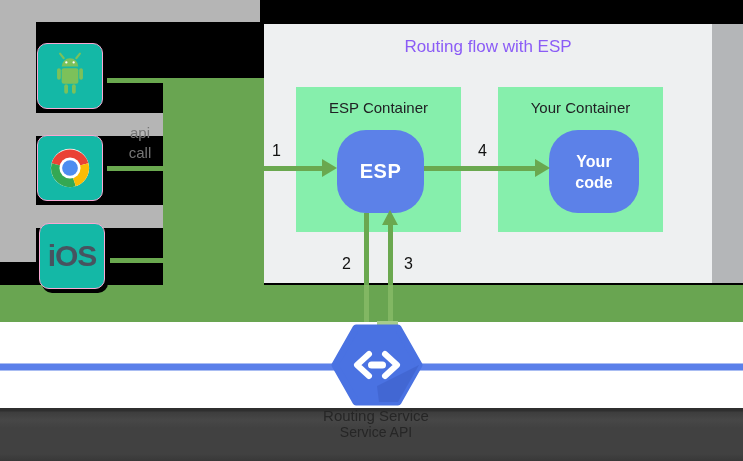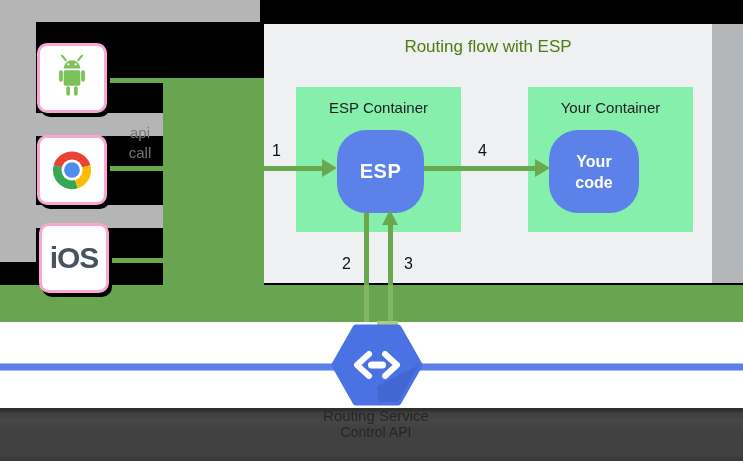--- a/index.html
+++ b/index.html
@@ -15,24 +15,24 @@
   .gray{background:#b5b5b5;}
   #gray-left-col   {left:0;  top:24;  width:36px;  height:262px;}
   #gray-top-strip  {left:0;  top:24;  width:260px; height:22px;}
   #gray-gap-strip1 {left:0;  top:113px;width:164px;height:23px;}
   #gray-gap-strip2 {left:0;  top:205px;width:164px;height:23px;}
   #gray-right-col  {left:711px;top:24px;width:32px;height:259px;background:#b4b6b8;}
 
   
   #panel{left:264px;top:24px;width:448px;height:259px;background:#eef0f1;}
   #panel-title{position:absolute;left:0;top:13px;width:100%;text-align:center;
-    font-size:17px;color:#4d7c0f;}
+    font-size:17px;color:#8b5cf6;}
   .container-box{position:absolute;top:63px;width:165px;height:145px;background:#86efac;}
   #esp-container{left:32px;}
-  #your-container{left:264px;}
+  #your-container{left:234px;}
   .container-title{position:absolute;top:12px;left:0;width:100%;text-align:center;
     font-size:15px;color:#202124;}
   .blue-box{position:absolute;background:#5c81e8;color:#fff;font-weight:bold;
     display:flex;align-items:center;justify-content:center;text-align:center;border-radius:29px;}
   #esp-box{left:73px;top:106px;width:87px;height:83px;font-size:20px;letter-spacing:.5px;}
   #your-code-box{left:285px;top:106px;width:90px;height:83px;font-size:16px;line-height:21px;}
 
   
   .green{background:#6aa84f;}
   #green-vband{left:163px;top:78px;width:101px;height:208px;background:#69a551;}
@@ -54,21 +54,21 @@
     border-bottom:15px solid #6aa84f;border-left:8px solid transparent;border-right:8px solid transparent;}
   .thru-band{width:5px;height:37px;top:285px;background:#82b763;}
   #thru2{left:364px;} #thru3{left:388px;}
   #hex-stub{left:377px;top:321px;width:21px;height:6px;background:#a6cc8c;}
 
   .step-num{font-size:16px;color:#111;}
   #step1{left:272px;top:142px;} #step4{left:478px;top:142px;}
   #step2{left:342px;top:255px;} #step3{left:404px;top:255px;}
 
   
-  .client-box{width:64px;height:64px;background:#ffffff;border:3px solid #f9a8d4;
+  .client-box{width:64px;height:64px;background:#14b8a6;border:1px solid #f9a8d4;
     border-radius:10px;box-shadow:3px 4px 0 #000;
     display:flex;align-items:center;justify-content:center;}
   #client-android{left:37px;top:43px;}
   #client-chrome {left:37px;top:135px;}
   #client-ios    {left:39px;top:223px;}
   #ios-label{font-size:30px;font-weight:bold;color:#47535f;letter-spacing:-1px;}
 
   #api-call{left:112px;top:123px;width:56px;text-align:center;
     font-size:15px;font-weight:normal;color:#757575;line-height:20px;}
 
@@ -174,16 +174,16 @@
     <polygon points="4,41 25,4 67,4 88,41 67,78 25,78" fill="#4a72e2" stroke="#4a72e2" stroke-width="7" stroke-linejoin="round"></polygon>
     <path d="M46,62 L88,41 L67,78 L48,78 Z" fill="#3c5fc6" opacity="0.55"></path>
     <path d="M38,30 L26,41 L38,52" fill="none" stroke="#fff" stroke-width="6" stroke-linecap="round" stroke-linejoin="round"></path>
     <path d="M54,30 L66,41 L54,52" fill="none" stroke="#fff" stroke-width="6" stroke-linecap="round" stroke-linejoin="round"></path>
     <rect x="37" y="37.5" width="18" height="7" rx="3.5" fill="#fff"></rect>
   </svg>
 
   <div class="abs" id="dark-bar"></div>
   <div class="abs" id="service-label">
     <div id="service-line1">Routing Service</div>
-    <div id="service-line2">Control API</div>
+    <div id="service-line2">Service API</div>
   </div>
 
 </div>
 
 </body></html>

